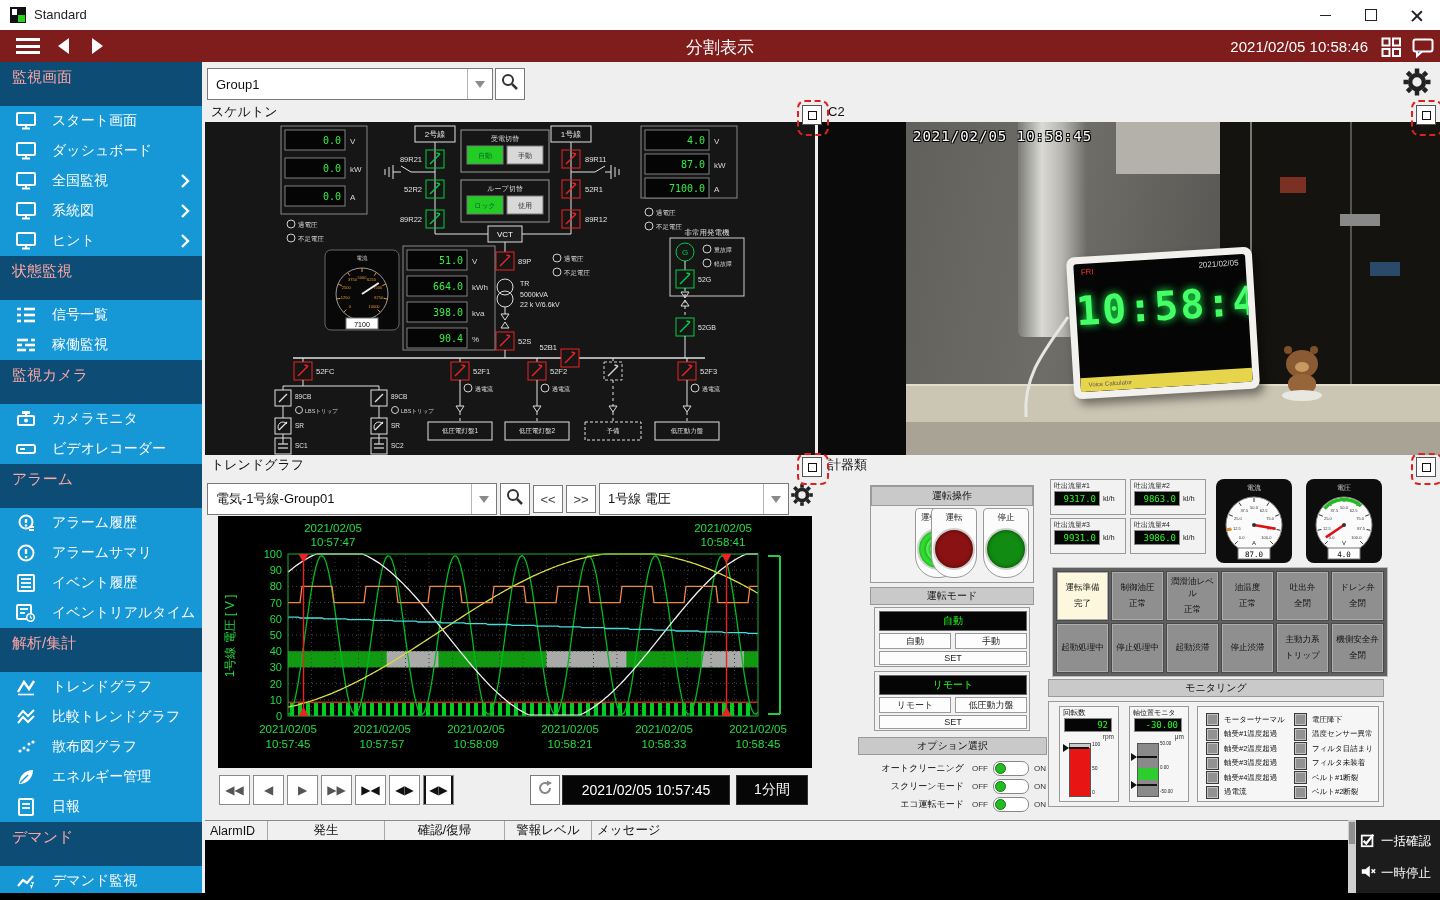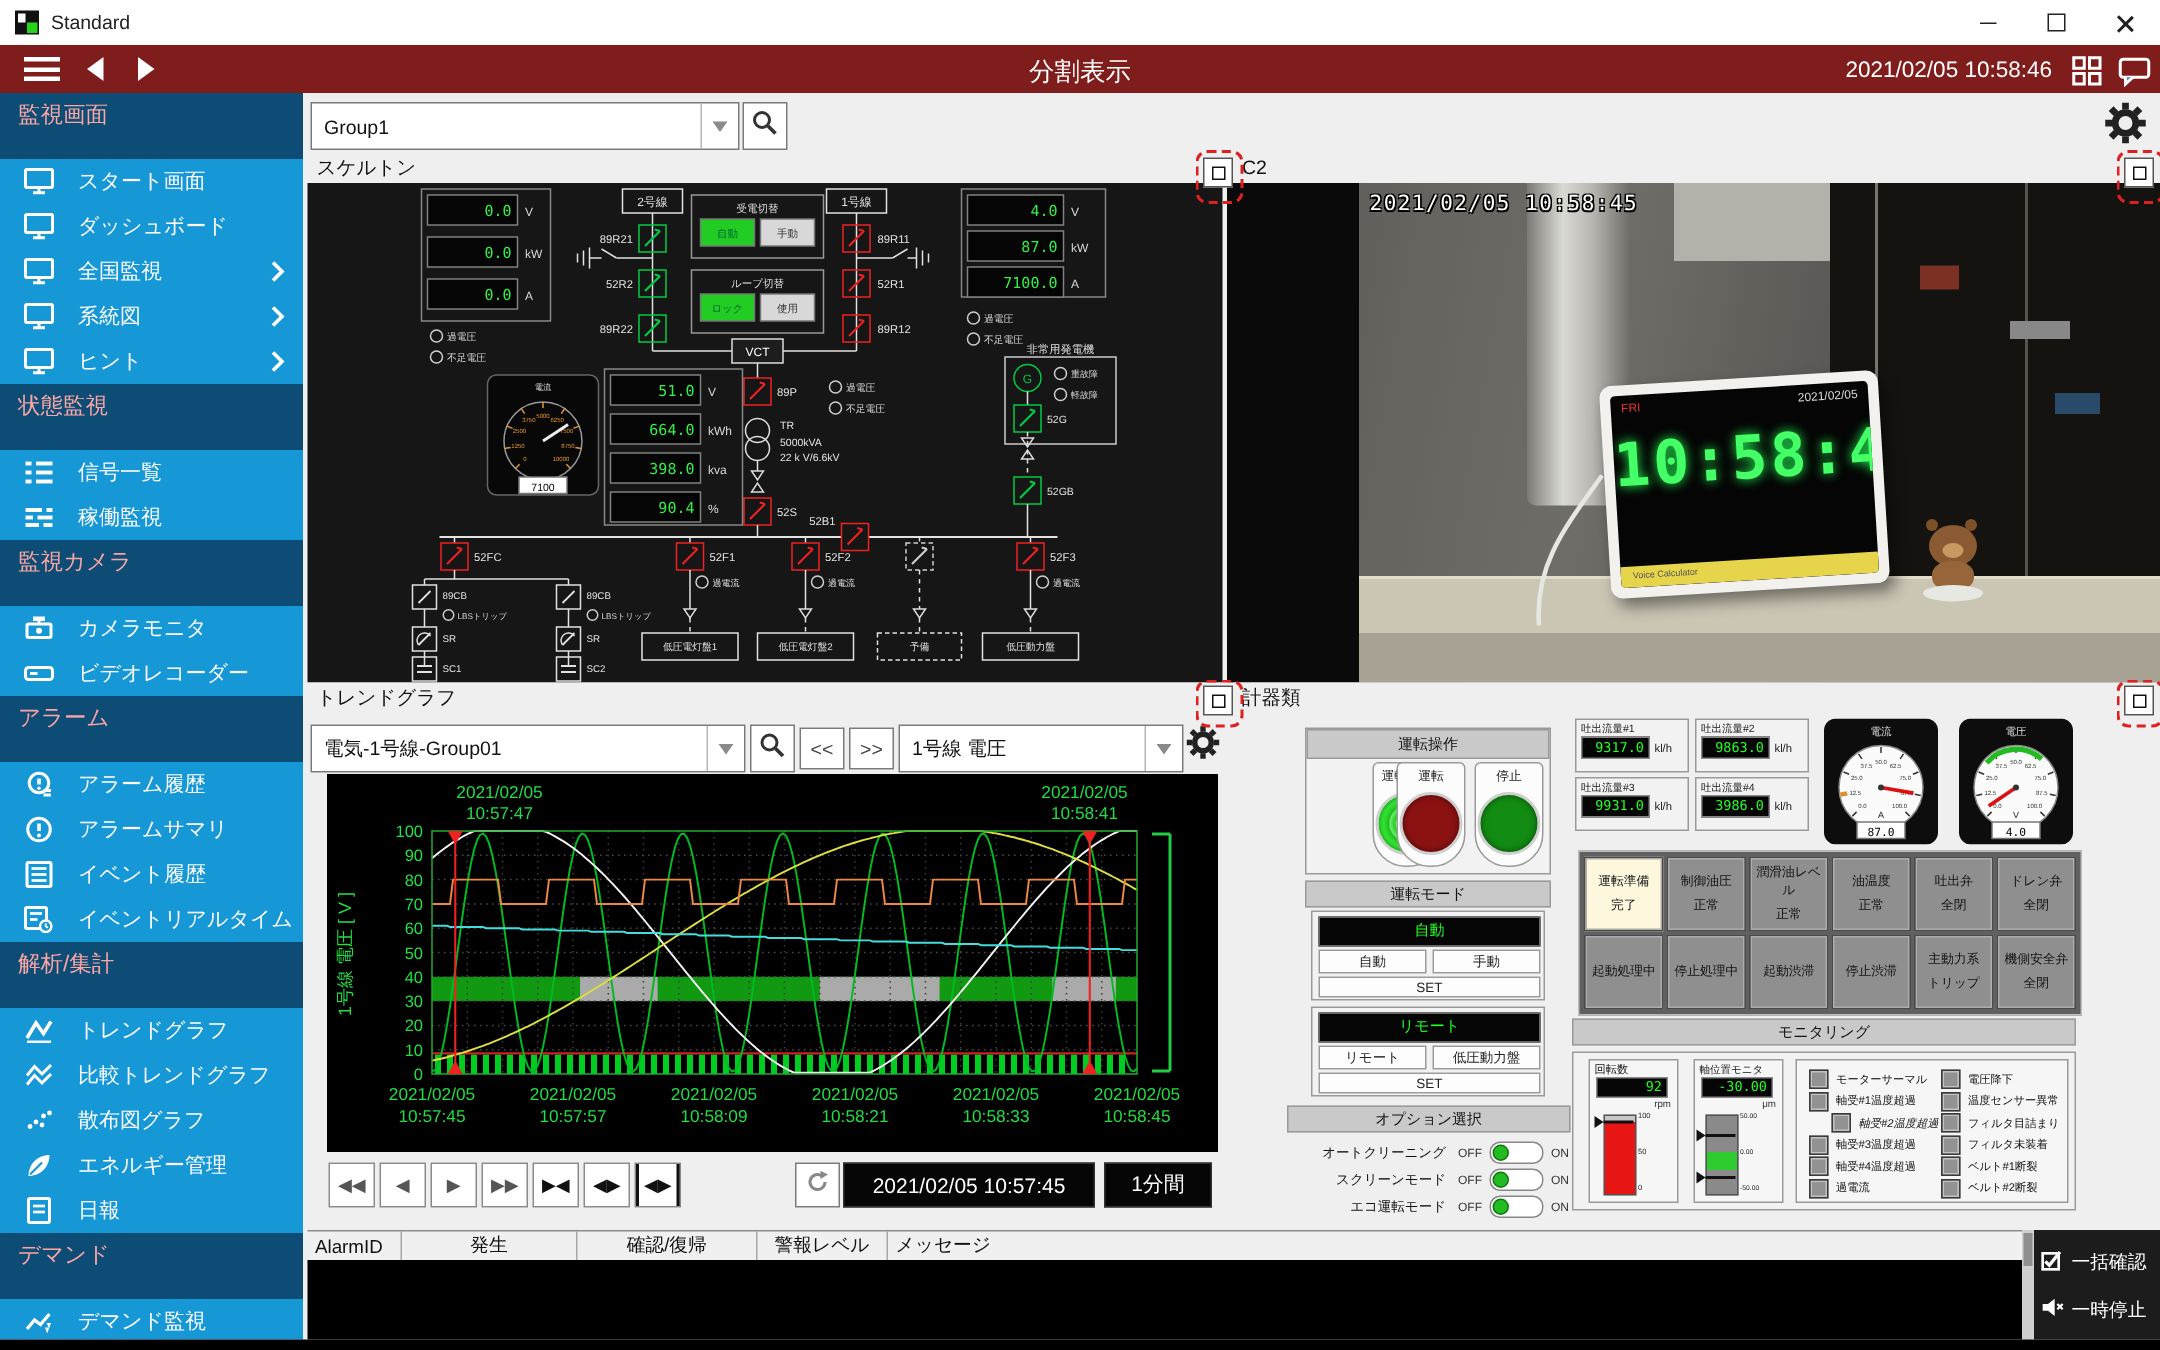--- a/index.html
+++ b/index.html
@@ -1153,21 +1153,21 @@
       </div>
       <div id="ind-frame" class="abs frame" style="left:148px;top:4px;width:180px;height:94px;background:#f6f6f6;">
           <div class="ind-row" style="left:8px;top:6px;">
             <span class="ind-sq"></span>
             <span>モーターサーマル</span>
           </div>
           <div class="ind-row" style="left:8px;top:20.5px;">
             <span class="ind-sq"></span>
             <span>軸受#1温度超過</span>
           </div>
-          <div class="ind-row" style="left:23px;top:35px;font-style:italic;">
+          <div class="ind-row" style="left:8px;top:35px;">
             <span class="ind-sq"></span>
             <span>軸受#2温度超過</span>
           </div>
           <div class="ind-row" style="left:8px;top:49.5px;">
             <span class="ind-sq"></span>
             <span>軸受#3温度超過</span>
           </div>
           <div class="ind-row" style="left:8px;top:64px;">
             <span class="ind-sq"></span>
             <span>軸受#4温度超過</span>

